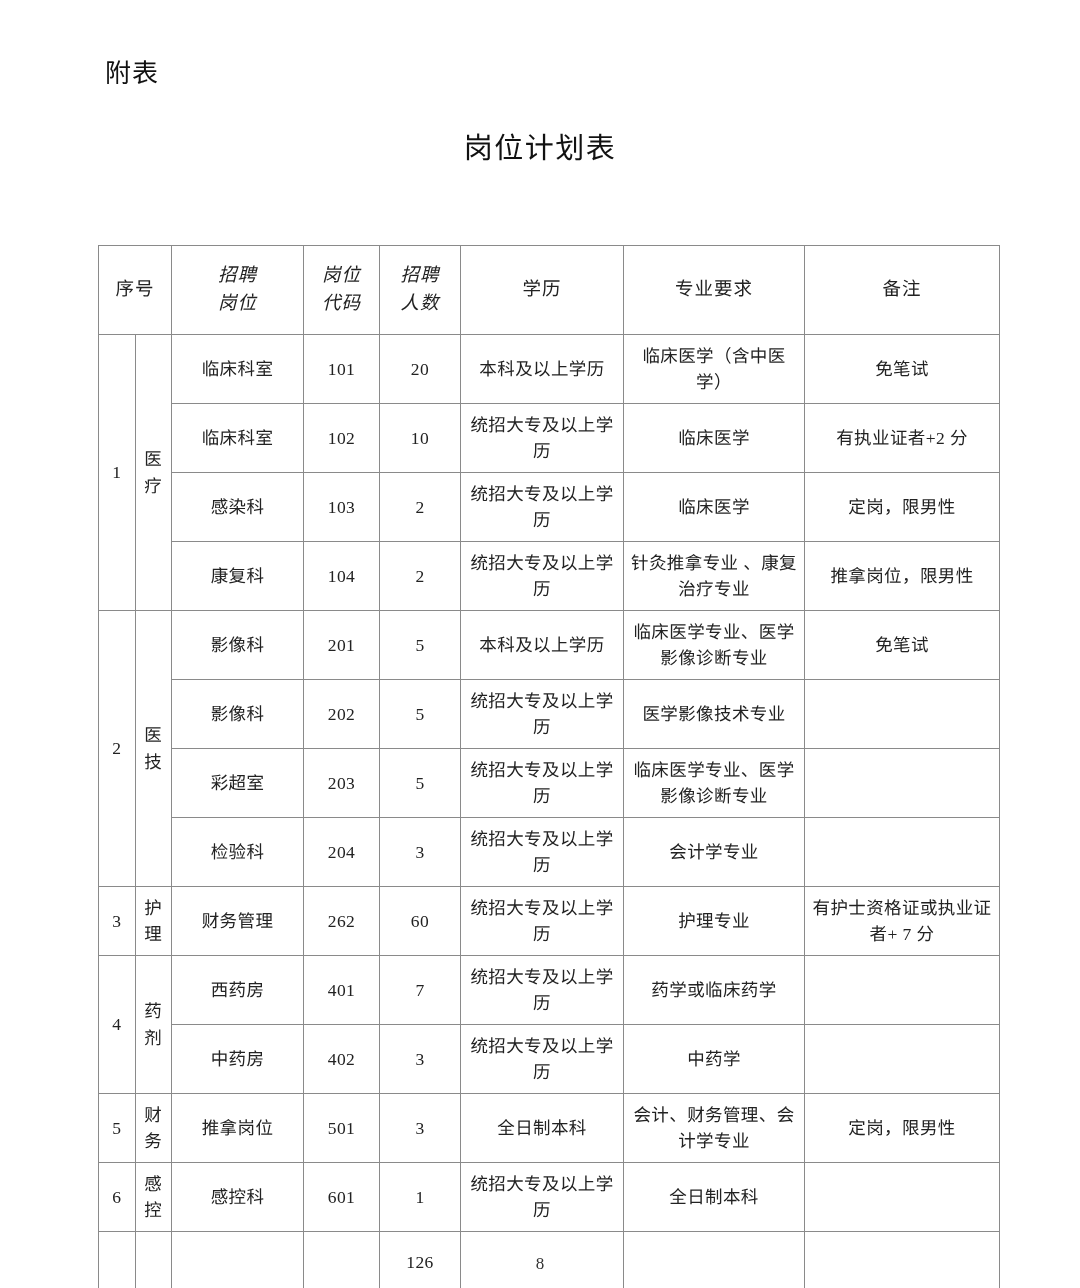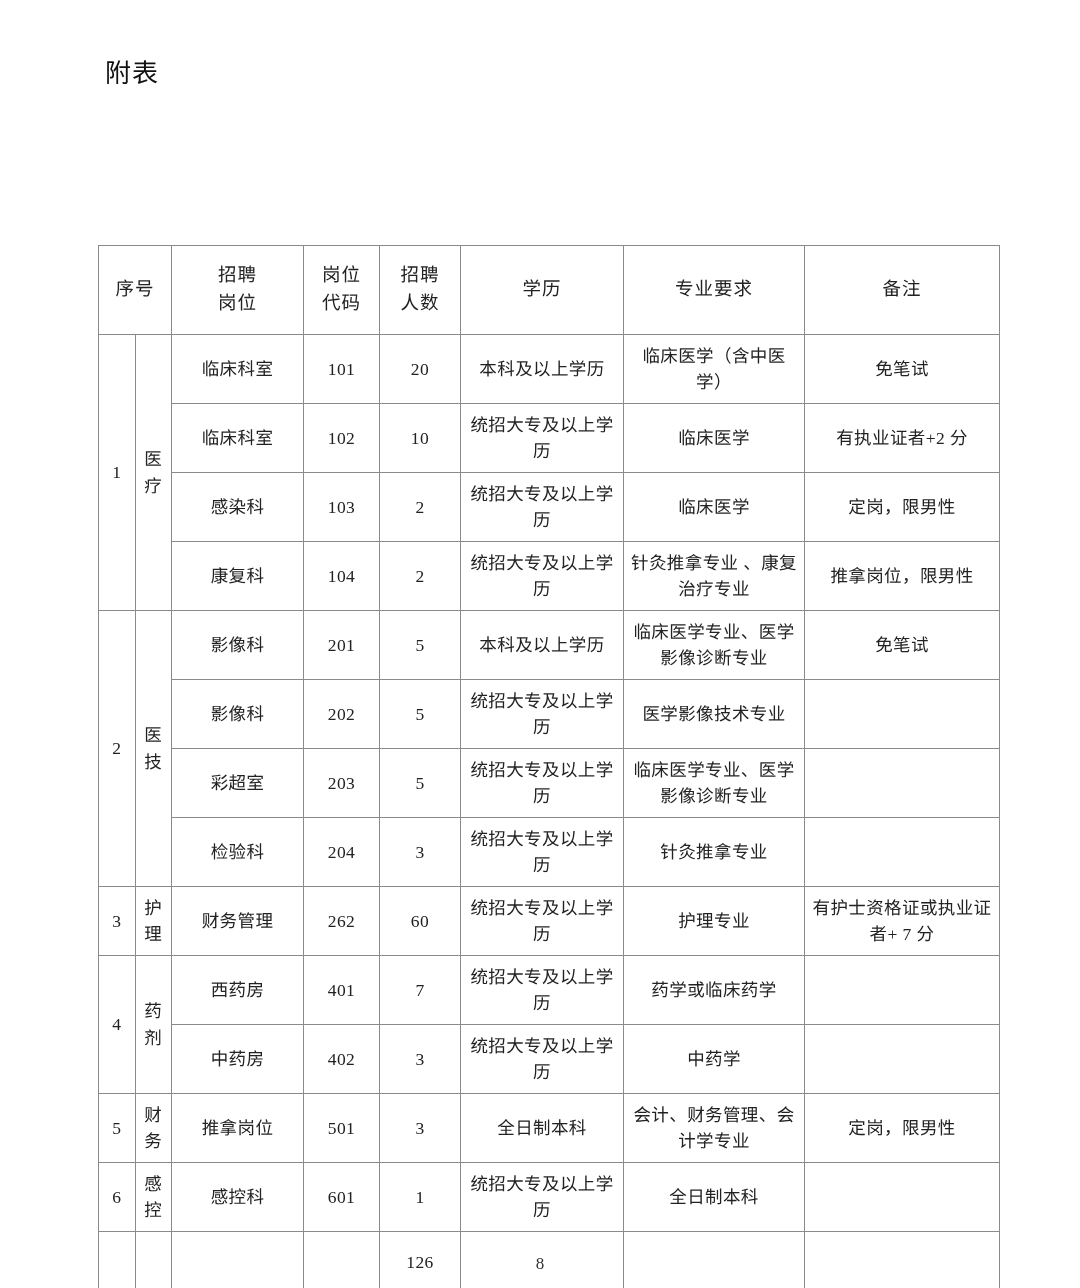--- a/index.html
+++ b/index.html
@@ -66,20 +66,21 @@
     font-weight: 400;
     letter-spacing: 0.4px;
   }
   table.plan thead td {
     height: 80px;
     font-size: 18.5px;
     letter-spacing: 1px;
   }
   table.plan thead td .hdr-line {
     display: block;
+    font-style: italic;
   }
   td.c-seq { width: 62px; }
   td.c-cat { width: 62px; }
   td.c-post { width: 121px; }
   td.c-code { width: 65px; }
   td.c-num  { width: 70px; }
   td.c-edu  { width: 152px; }
   td.c-major{ width: 170px; }
   td.c-note { width: 184px; }
   tr.body-row td { height: 60px; }
@@ -96,20 +97,21 @@
   }
 </style>
 </head>
 <body>
 
 <div class="page">
 
   <div class="attach-label">附表</div>
 
   <div class="doc-title">
+    <span class="line2">岗位计划表</span>
   </div>
 
   <table class="plan">
     <thead>
       <tr>
         <td class="c-seq" colspan="2">序号</td>
         <td class="c-post">
           <span class="hdr-line">招聘</span>
           <span class="hdr-line">岗位</span>
         </td>
@@ -185,21 +187,21 @@
           <td class="c-num">5</td>
           <td class="c-edu">统招大专及以上学历</td>
           <td class="c-major">临床医学专业、医学影像诊断专业</td>
           <td class="c-note"></td>
         </tr>
         <tr class="body-row">
           <td class="c-post">检验科</td>
           <td class="c-code">204</td>
           <td class="c-num">3</td>
           <td class="c-edu">统招大专及以上学历</td>
-          <td class="c-major">针灸推拿专业</td>
+          <td class="c-major">会计学专业</td>
           <td class="c-note"></td>
         </tr>
         <tr class="body-row">
           <td class="c-seq" rowspan="1">3</td>
           <td class="c-cat" rowspan="1">护理</td>
           <td class="c-post">财务管理</td>
           <td class="c-code">262</td>
           <td class="c-num">60</td>
           <td class="c-edu">统招大专及以上学历</td>
           <td class="c-major">护理专业</td>

